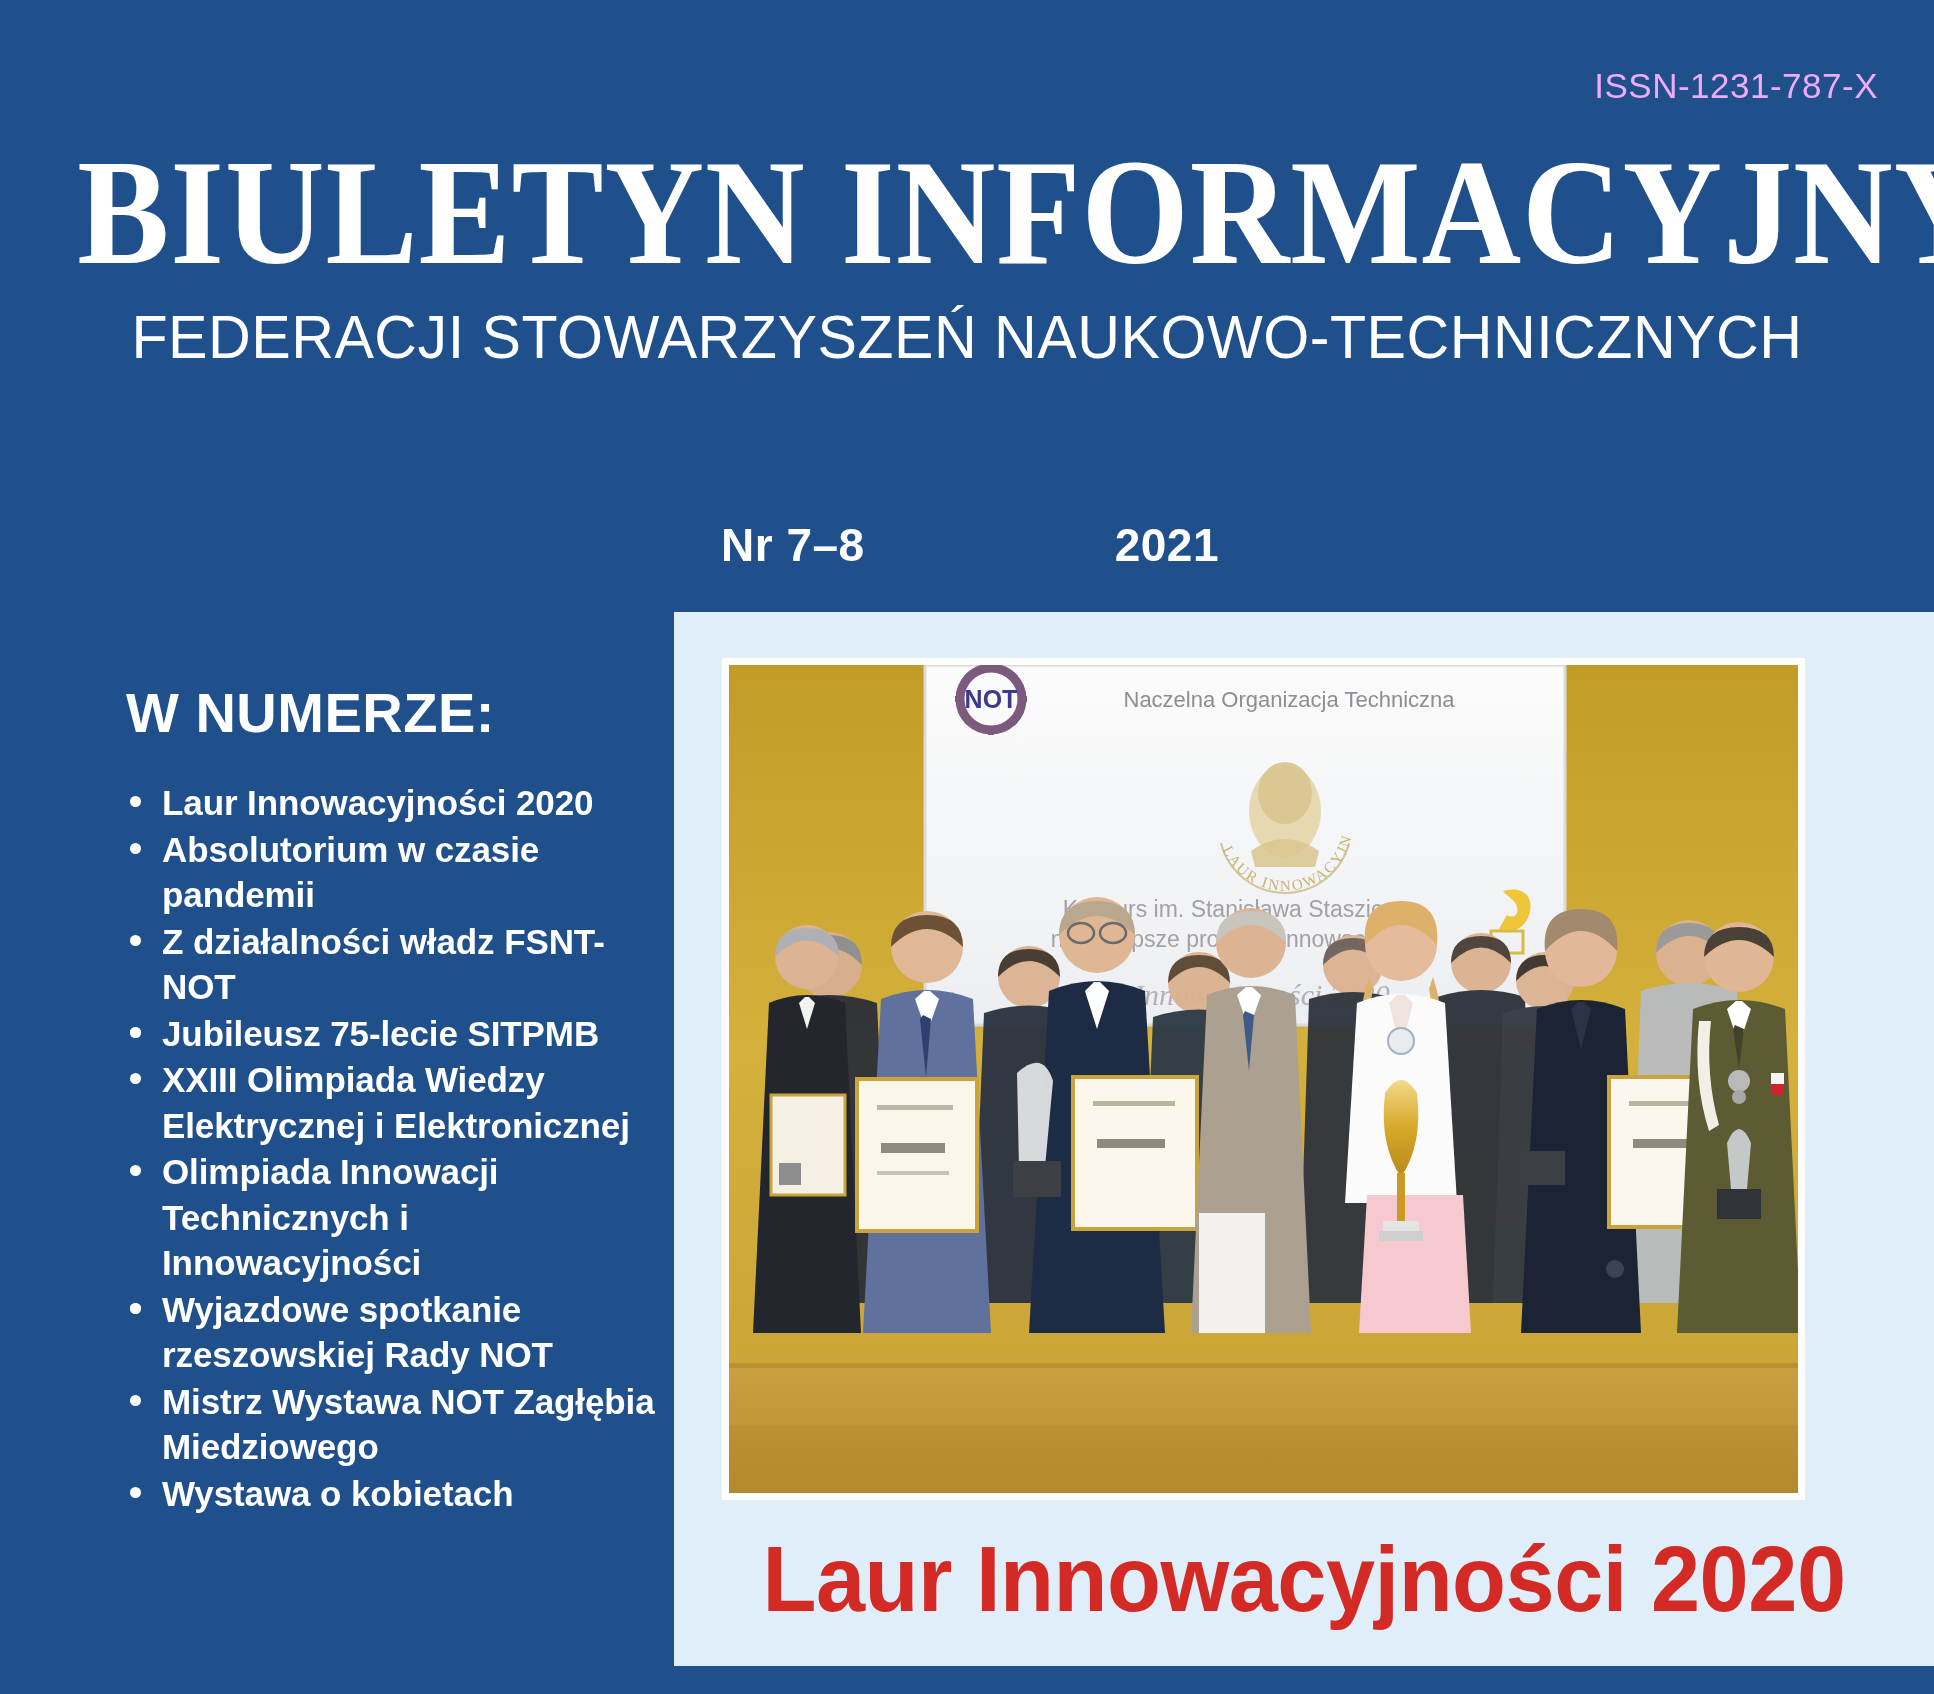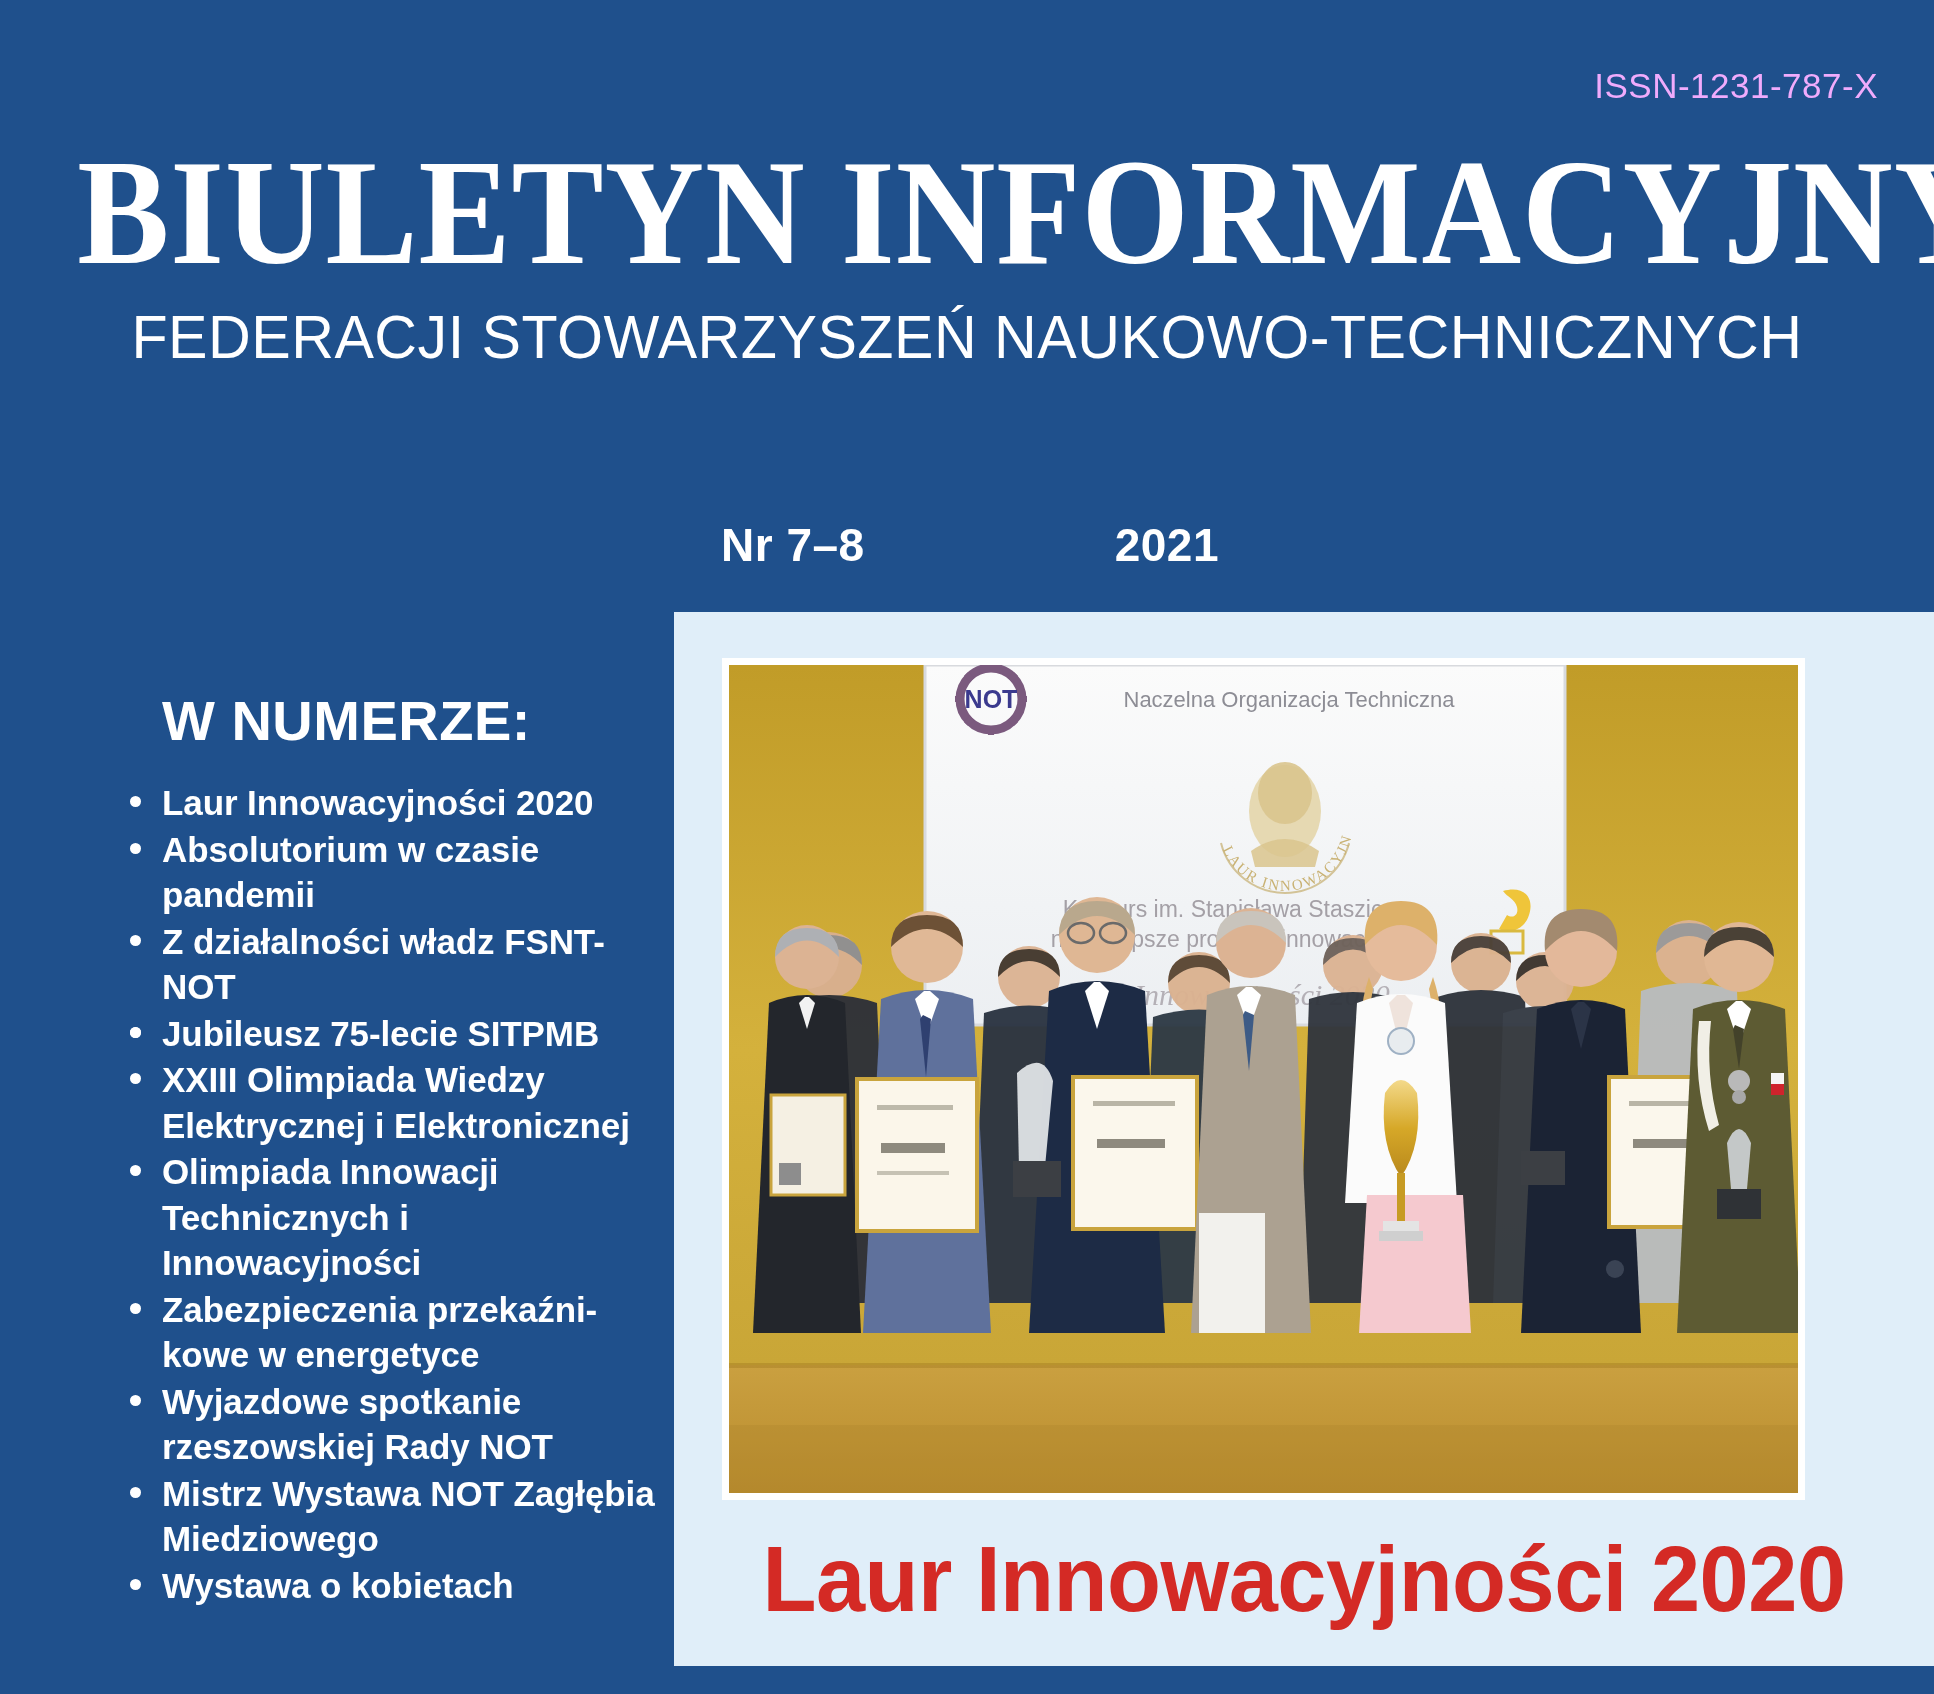--- a/index.html
+++ b/index.html
@@ -74,26 +74,25 @@
   
   .left-col{
     position:absolute;
     left:0; top:640px;
     width:674px;
     height:1054px;
     background:#1f508c;
   }
   .toc-head{
     position:absolute;
-    left:126px; top:48px;
+    left:126px; top:40px;
     color:#ffffff;
     font-size:56px;
     font-weight:700;
     letter-spacing:0.5px;
-    margin-left:36px;
   }
   .toc-list{
     position:absolute;
     left:126px; top:140px;
     width:530px;
     margin:0; padding:0;
     list-style:none;
   }
   .toc-item{
     position:relative;
@@ -173,21 +172,21 @@
   <div class="left-col">
     <div class="toc-head">W NUMERZE:</div>
     <ul class="toc-list">
       <li class="toc-item"><span class="bullet"></span><span>Laur Innowacyjności 2020</span></li>
       <li class="toc-item"><span class="bullet"></span><span>Absolutorium w czasie pandemii</span></li>
       <li class="toc-item"><span class="bullet"></span><span>Z działalności władz FSNT-NOT</span></li>
       <li class="toc-item"><span class="bullet"></span></li>
       <li class="toc-item"><span class="bullet"></span><span>Jubileusz 75-lecie SITPMB</span></li>
       <li class="toc-item"><span class="bullet"></span><span>XXIII Olimpiada Wiedzy Elektrycznej i Elektronicznej</span></li>
       <li class="toc-item"><span class="bullet"></span><span>Olimpiada Innowacji Technicznych i Innowacyjności</span></li>
-      <li class="toc-item"><span class="bullet"></span><span>Zabezpieczenia przekaźni-kowe w energetyce</span></li>
+      <li class="toc-item"><span class="bullet"></span></li>
       <li class="toc-item"><span class="bullet"></span><span>Wyjazdowe spotkanie rzeszowskiej Rady NOT</span></li>
       <li class="toc-item"><span class="bullet"></span><span>Mistrz Wystawa NOT Zagłębia Miedziowego</span></li>
       <li class="toc-item"><span class="bullet"></span><span>Wystawa o kobietach</span></li>
     </ul>
   </div>
 
   <div class="right-panel">
 
     <div class="photo-frame">
       <div class="photo">

